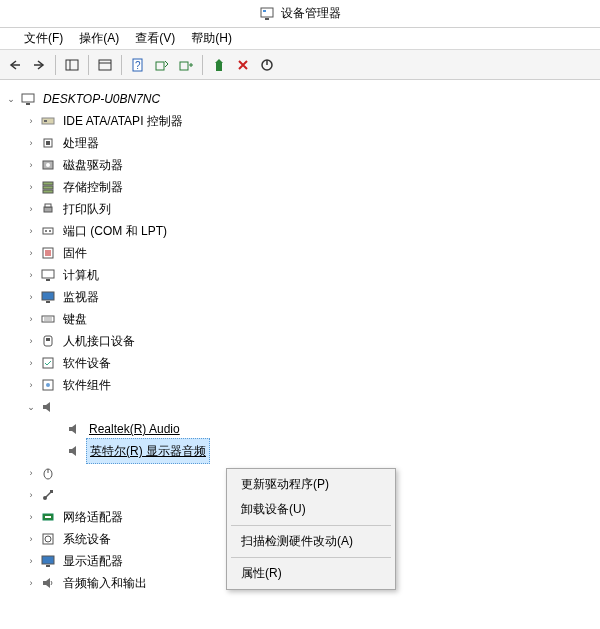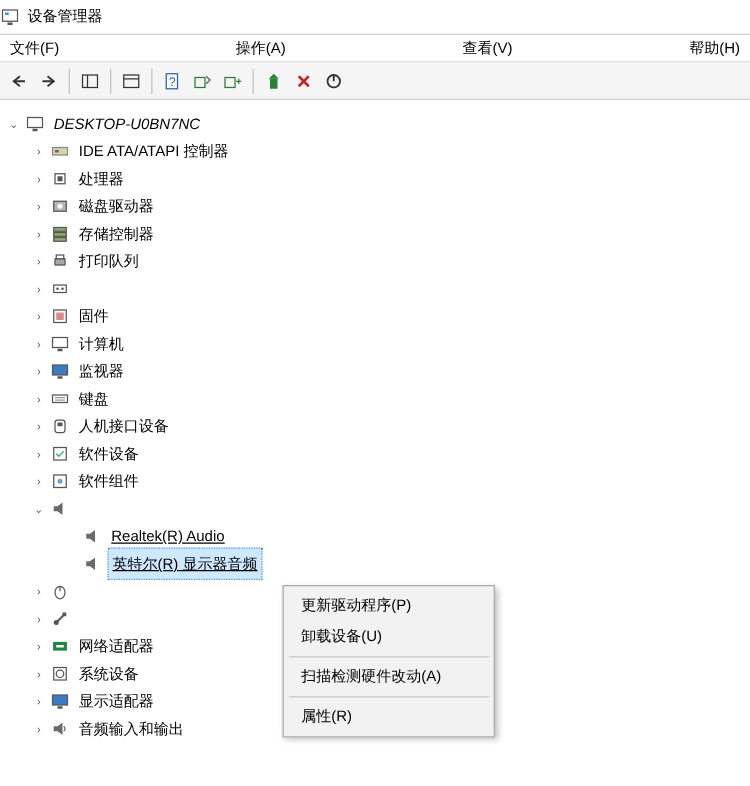--- a/index.html
+++ b/index.html
@@ -12,35 +12,35 @@
   overflow: hidden;
   position: relative;
   color: #000;
 }
 .titlebar {
   height: 28px;
   display: flex;
   align-items: center;
   padding: 0 0;
   border-bottom: 1px solid #d0d0d0;
+  justify-content: center;
 }
 .titlebar .app-icon {
   width: 16px; height: 16px;
   margin-right: 6px;
   display: inline-flex;
   align-items: center;
   justify-content: center;
 }
 .menubar {
   height: 22px;
   display: flex;
   align-items: center;
-  padding: 0 0;
+  padding: 0 16px;
   border-bottom: 1px solid #d8d8d8;
-  justify-content: space-between;
 }
 .menubar .menu-item {
   padding: 2px 8px;
   cursor: pointer;
 }
 .toolbar {
   height: 30px;
   display: flex;
   align-items: center;
   padding: 0 4px;
@@ -278,20 +278,21 @@
       </div>
       <div class="node level1">
         <span class="expander">›</span>
         <span class="node-icon">
           <svg width="14" height="14">
             <rect x="2" y="4" width="10" height="6" fill="#fff" stroke="#555"></rect>
             <circle cx="5" cy="7" r="1" fill="#555"></circle>
             <circle cx="9" cy="7" r="1" fill="#555"></circle>
           </svg>
         </span>
+        <span class="label">端口 (COM 和 LPT)</span>
       </div>
       <div class="node level1">
         <span class="expander">›</span>
         <span class="node-icon">
           <svg width="14" height="14">
             <rect x="2" y="2" width="10" height="10" fill="#fff" stroke="#555"></rect>
             <rect x="4" y="4" width="6" height="6" fill="#d88"></rect>
           </svg>
         </span>
         <span class="label">固件</span>

